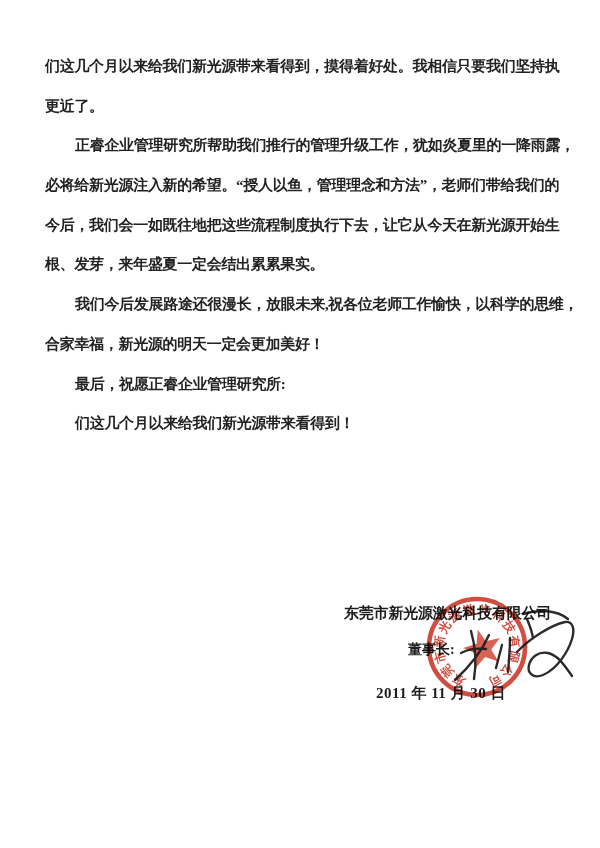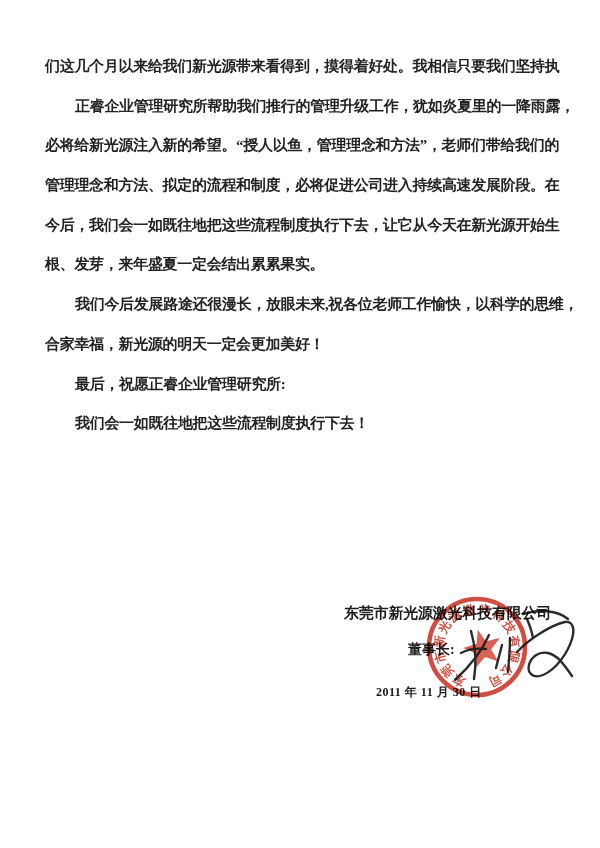--- a/index.html
+++ b/index.html
@@ -30,50 +30,50 @@
   .sig-company{
     position:absolute;left:344px;top:604px;
     font-size:15px;font-weight:600;letter-spacing:-0.2px;white-space:nowrap;color:#1d1d1d;
   }
   .sig-title{
     position:absolute;left:408px;top:641px;
     font-size:14px;font-weight:600;color:#1d1d1d;white-space:nowrap;
   }
   .sig-date{
     position:absolute;left:376px;top:684px;
-    font-size:12px;font-weight:600;letter-spacing:0.5px;color:#1d1d1d;white-space:nowrap;
+    font-size:15px;font-weight:600;letter-spacing:0.5px;color:#1d1d1d;white-space:nowrap;
   }
   .seal-overlay{
     position:absolute;left:405px;top:575px;
     width:185px;height:135px;
     mix-blend-mode:multiply;
     pointer-events:none;
   }
   .seal-ring-char{
     font-family:"Liberation Serif","DejaVu Serif",serif;
     font-weight:700;
   }
 </style>
 </head>
 <body>
 
 <div class="page">
 
   <div class="doc-body">
 
   <div class="doc-line">们这几个月以来给我们新光源带来看得到，摸得着好处。我相信只要我们坚持执</div>
+      <div class="doc-line">更近了。</div>
       <div class="doc-line indent">正睿企业管理研究所帮助我们推行的管理升级工作，犹如炎夏里的一降雨露，</div>
       <div class="doc-line">必将给新光源注入新的希望。“授人以鱼，管理理念和方法”，老师们带给我们的</div>
-      <div class="doc-line">管理理念和方法、拟定的流程和制度，必将促进公司进入持续高速发展阶段。在</div>
       <div class="doc-line">今后，我们会一如既往地把这些流程制度执行下去，让它从今天在新光源开始生</div>
       <div class="doc-line">根、发芽，来年盛夏一定会结出累累果实。</div>
       <div class="doc-line indent">我们今后发展路途还很漫长，放眼未来,祝各位老师工作愉快，以科学的思维，</div>
       <div class="doc-line">合家幸福，新光源的明天一定会更加美好！</div>
       <div class="doc-line indent">最后，祝愿正睿企业管理研究所:</div>
-      <div class="doc-line indent">我们会一如既往地把这些流程制度执行下去！</div>
+      <div class="doc-line indent">们这几个月以来给我们新光源带来看得到！</div>
     </div>
 
   <div class="sig-company">东莞市新光源激光科技有限公司</div>
 
   <div class="sig-title">董事长:</div>
 
   <div class="sig-date">2011 年 11 月 30 日</div>
 
   <svg class="seal-overlay" viewBox="0 0 185 135">
 

